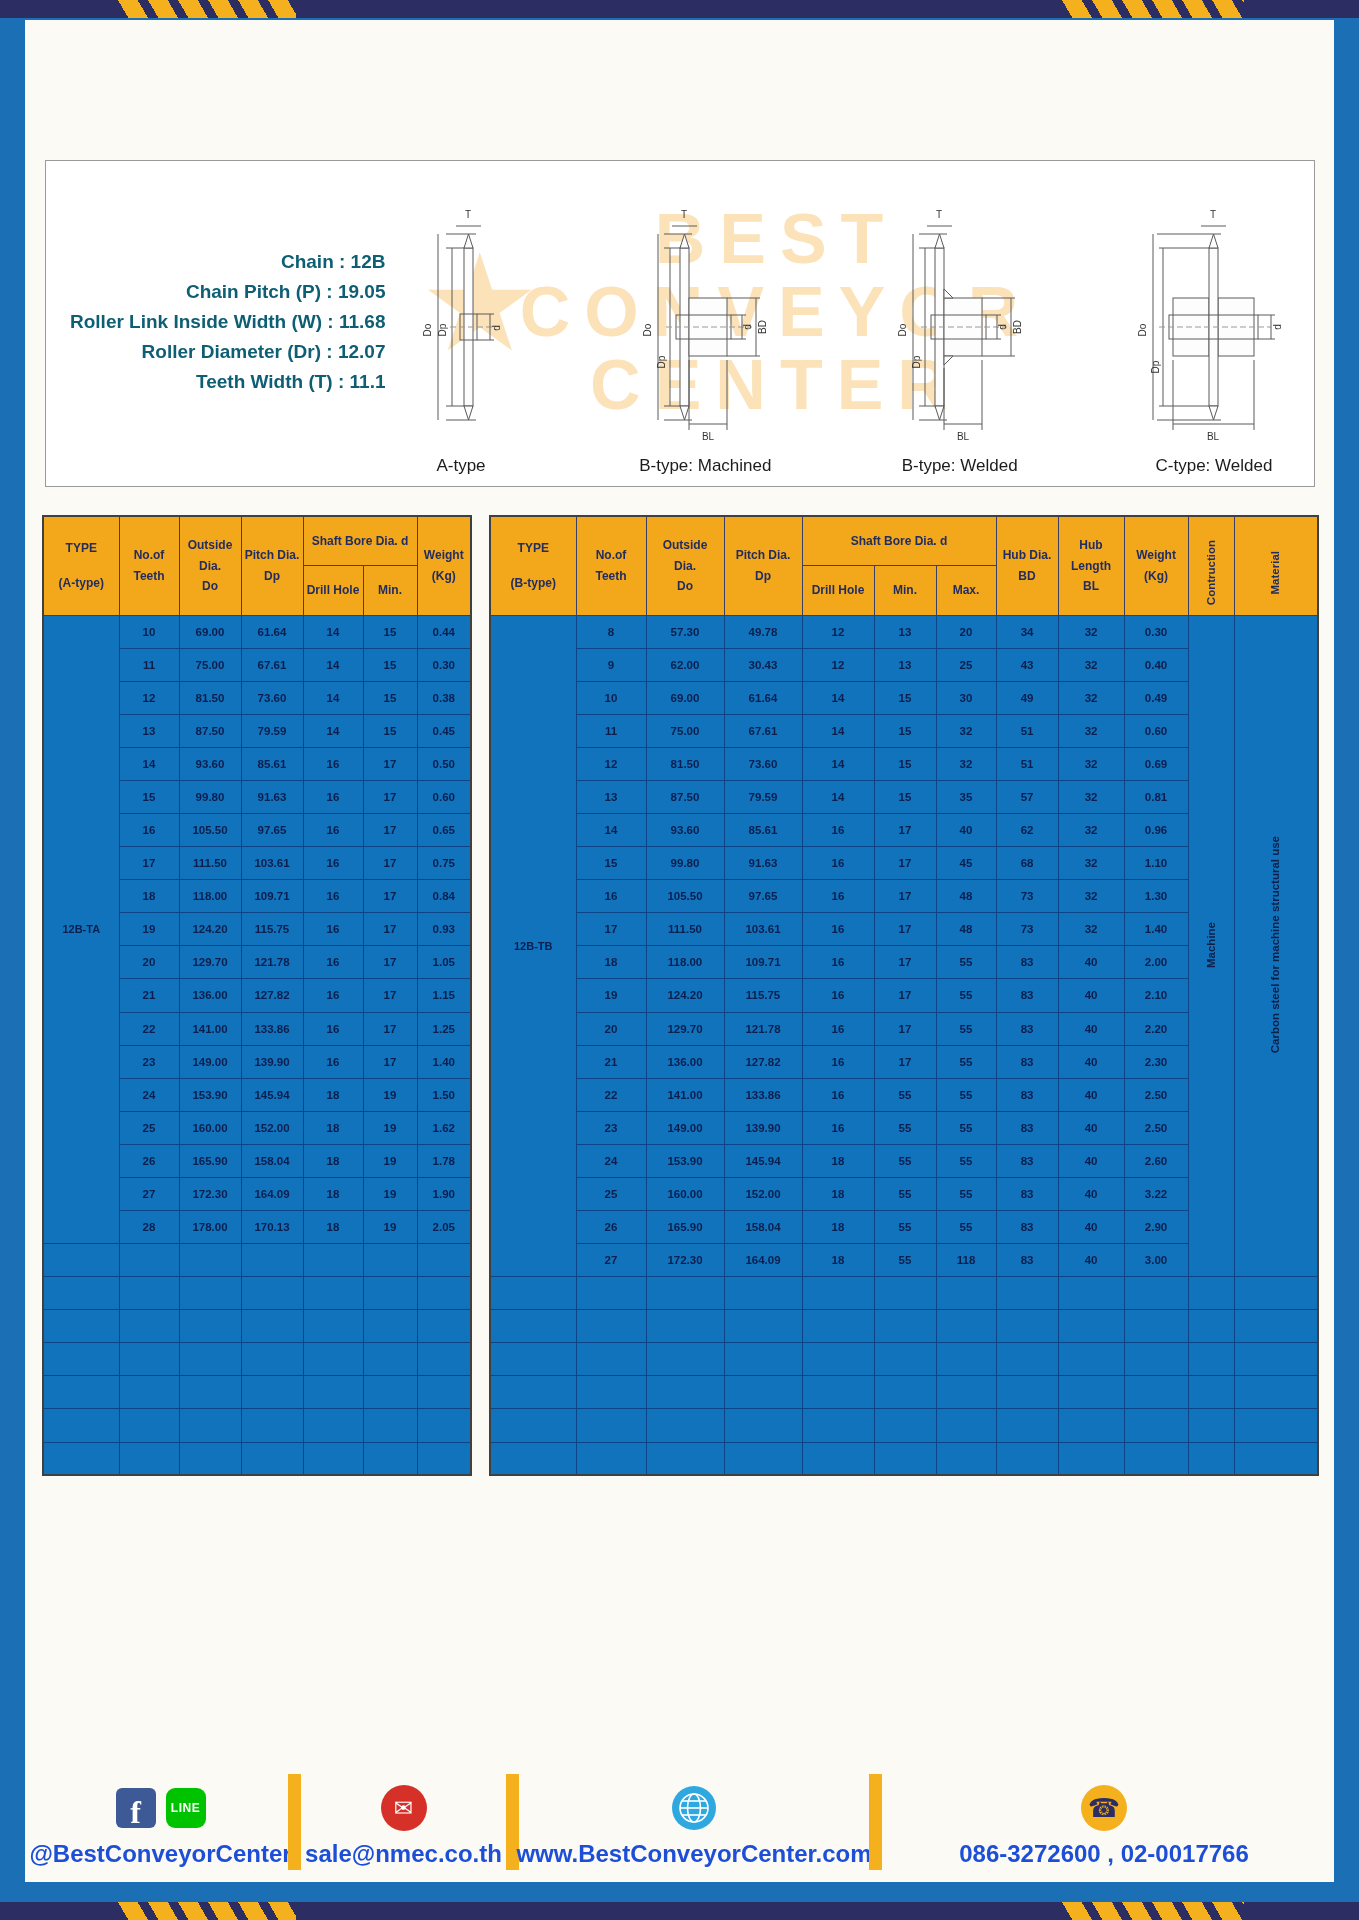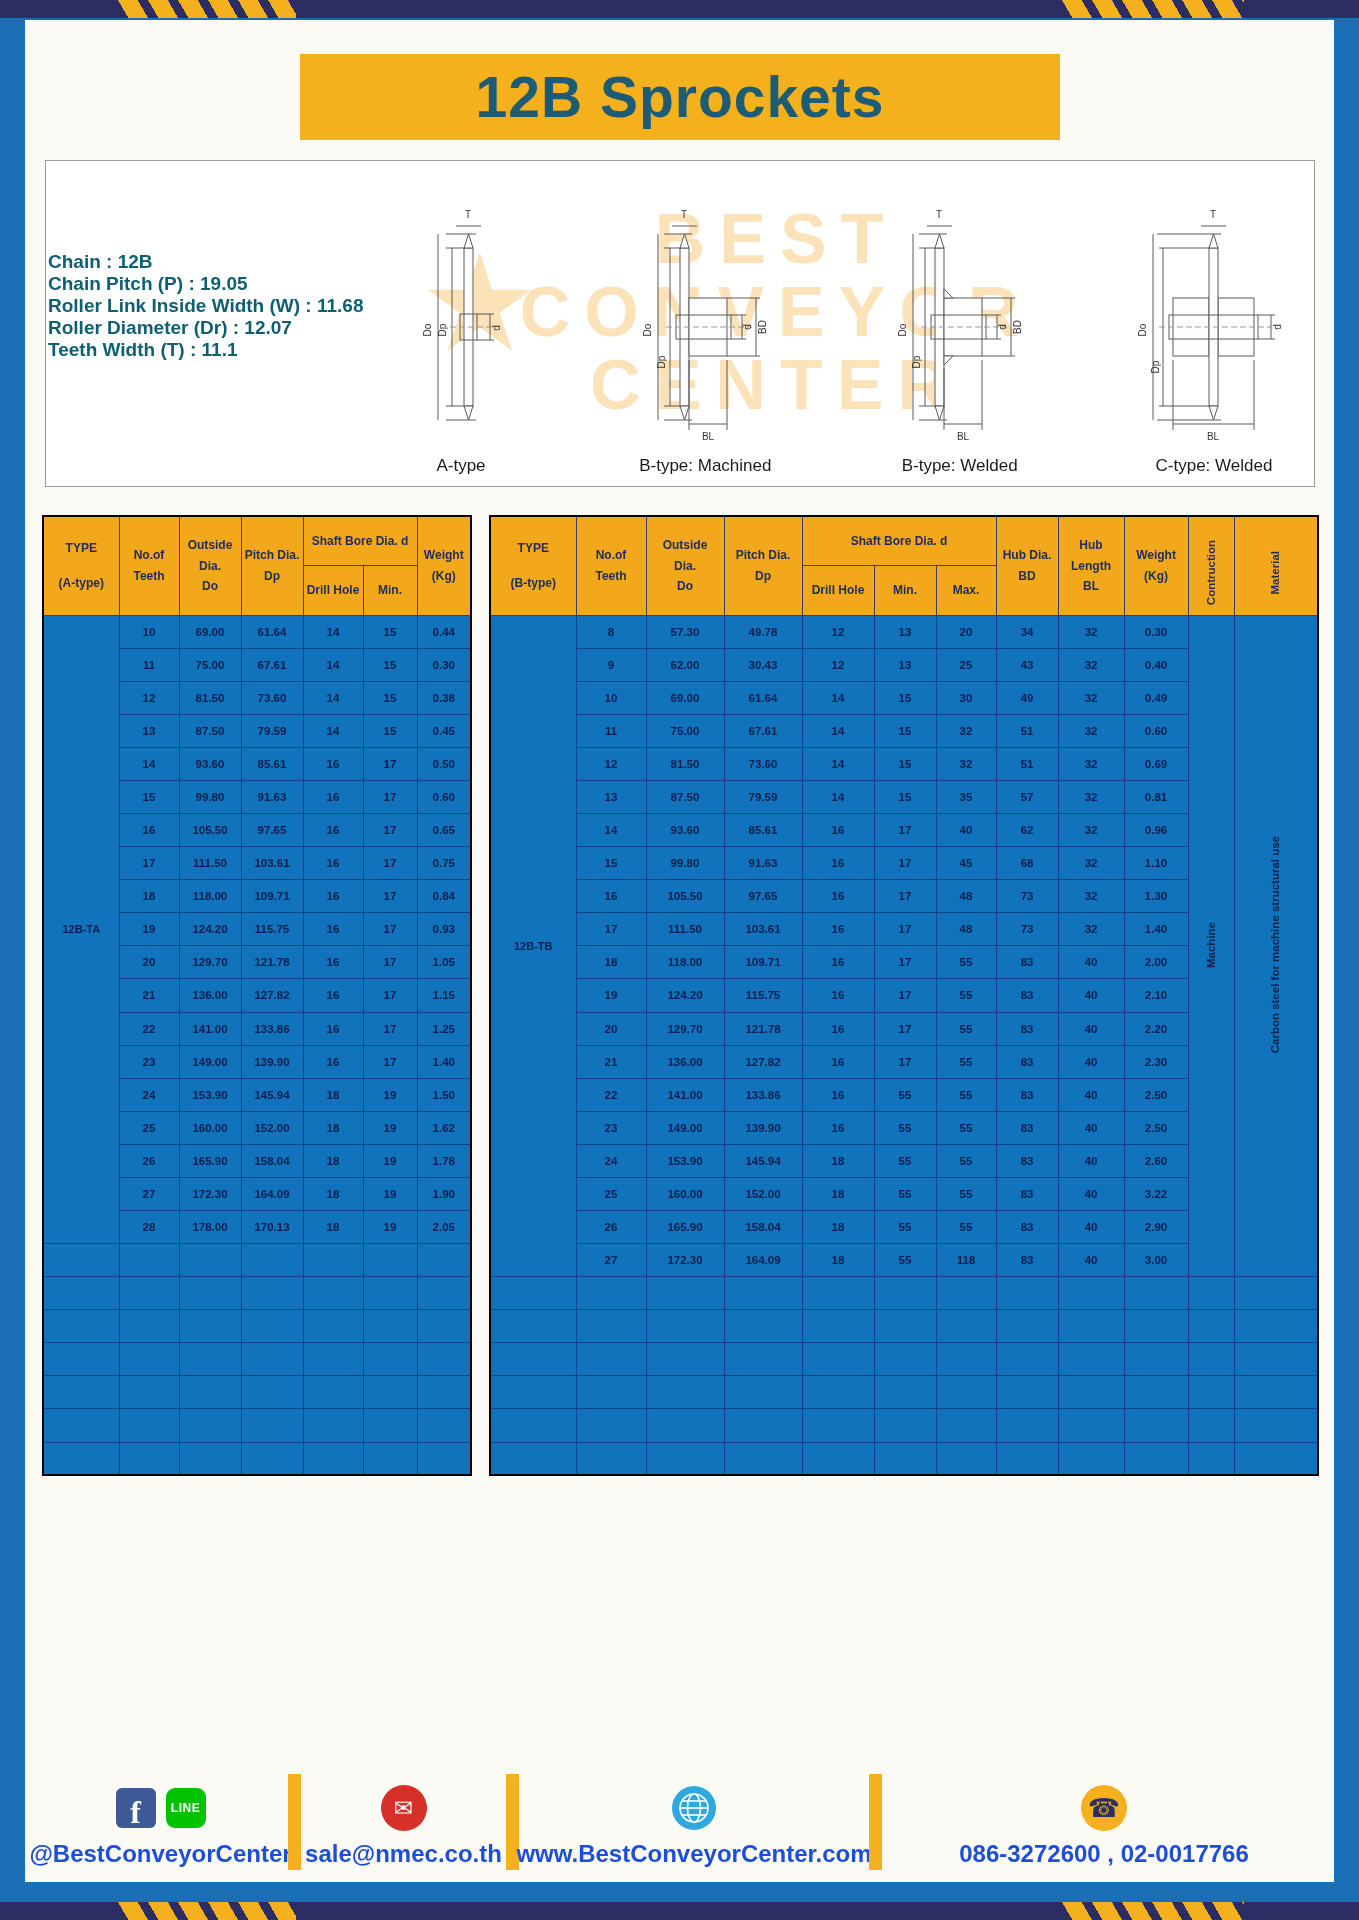--- a/index.html
+++ b/index.html
@@ -14,38 +14,38 @@
   .inner{position:absolute;left:25px;right:25px;top:20px;bottom:38px;background:#fbfaf4;}
 
   
   .title-banner{position:absolute;left:275px;top:34px;width:760px;height:86px;background:#f5b01d;
     display:flex;align-items:center;justify-content:center;font-size:57px;font-weight:bold;
     color:#1d5c74;letter-spacing:1px;}
 
   
   .spec-box{position:absolute;left:20px;top:140px;width:1270px;height:327px;background:#fff;
     border:1px solid #9a9a9a;}
-  .spec-lines{position:absolute;left:2px;top:90px;display:flex;flex-direction:column;
-    font-size:19px;font-weight:bold;color:#0e5f74;z-index:3;}
+  .spec-lines{position:absolute;left:24px;top:90px;display:flex;flex-direction:column;gap:8px;
+    font-size:19px;font-weight:bold;color:#0e5f74;z-index:3;text-align:right;}
   .watermark{position:absolute;left:420px;top:42px;width:620px;text-align:center;z-index:1;
     color:rgba(244,166,35,.32);font-weight:bold;font-size:70px;line-height:1.04;letter-spacing:14px;}
   .wm-star{position:absolute;left:-40px;top:38px;font-size:120px;letter-spacing:0;}
   .diagrams{position:absolute;left:340px;right:15px;top:12px;bottom:10px;display:flex;
     justify-content:space-between;align-items:flex-end;z-index:2;}
   .diagram{display:flex;flex-direction:column;align-items:center;gap:4px;}
   .diagram svg{display:block;}
   .diagram .caption{font-size:17px;color:#1c1c1c;}
   svg text.dim{font-family:"Liberation Sans",sans-serif;font-size:10px;fill:#333;text-anchor:middle;}
   .draw{stroke:#5a5a5a;fill:none;stroke-width:1;}
   .plate{stroke:#5a5a5a;fill:#fdfdfd;stroke-width:1;}
   .cline{stroke:#999;stroke-dasharray:6 3;stroke-width:1;fill:none;}
 
   
   .tables{position:absolute;left:17px;top:495px;display:flex;gap:17px;}
-  table{border-collapse:collapse;table-layout:fixed;border:2px solid #000000;}
+  table{border-collapse:collapse;table-layout:fixed;border:2px solid #404040;}
   #table-a{width:428px;} #table-b{width:828px;}
   thead tr.h1{height:48px;} thead tr.h2{height:49px;}
   th{background:#f3a81c;color:#222d5e;font-size:12px;font-weight:bold;border:1px solid #3a3f66;
      padding:1px;vertical-align:middle;text-align:center;white-space:pre-line;line-height:1.7;}
   .th-stack{display:flex;flex-direction:column;gap:14px;align-items:center;justify-content:center;height:100%;}
   td{background:#1273bd;border:1px solid #0d4487;color:#0b1f4e;font-size:11.5px;font-weight:bold;
      text-align:center;vertical-align:middle;height:33px;padding:0;}
   td.type-cell{font-size:11px;}
   .vert{writing-mode:vertical-rl;transform:rotate(180deg);display:inline-block;line-height:1.1;
         font-size:11.5px;font-weight:bold;}
@@ -73,21 +73,20 @@
 
 <div class="page">
 
   <div class="strip top">
     <div class="hazard" style="left:118px;width:178px;"></div>
     <div class="hazard" style="left:1062px;width:182px;"></div>
   </div>
 
   <div class="inner">
 
-    <div class="title-banner">12B Sprockets</div>
 
     <div class="spec-box">
       <div class="watermark">
         <span class="wm-star">★</span>
         <div>BEST</div>
         <div>CONVEYOR</div>
         <div>CENTER</div>
       </div>
 
       <div class="spec-lines">

